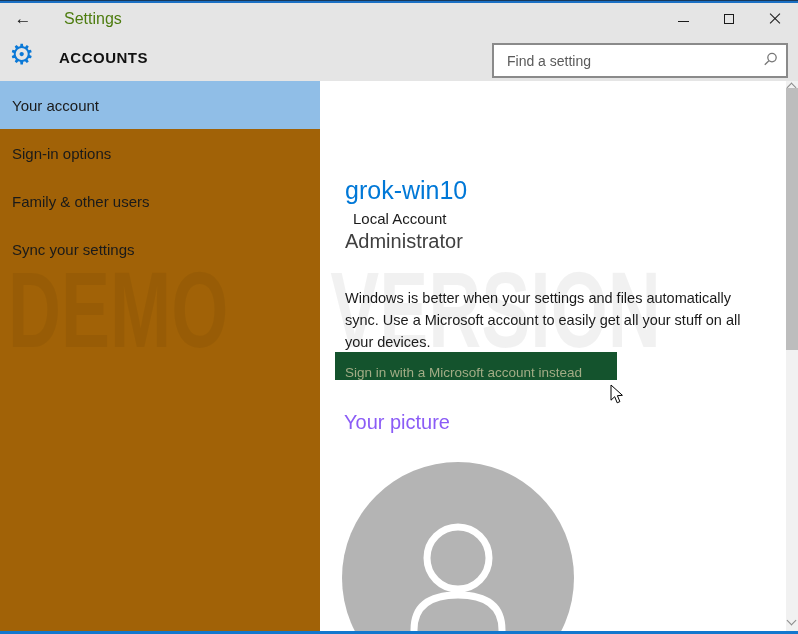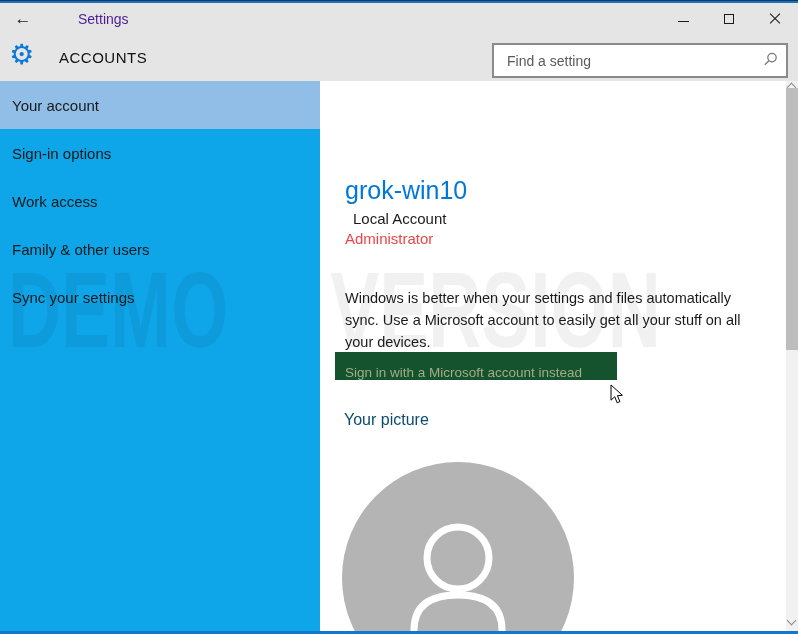--- a/index.html
+++ b/index.html
@@ -10,58 +10,58 @@
   }
   .top-border{position:absolute;left:0;top:0;width:798px;height:3px;
     background:linear-gradient(#17395c 0 1px,#1b70c4 1px 100%);z-index:12;}
   .bottom-border{position:absolute;left:0;bottom:0;width:798px;height:3px;
     background:#1377ce;z-index:12;}
   
   .chrome{position:absolute;left:0;top:0;width:798px;height:81px;background:#e5e5e5;z-index:6;}
   .titlebar{position:absolute;left:0;top:3px;width:798px;height:31px;display:flex;align-items:center;}
   .back-btn{width:46px;height:31px;display:flex;align-items:center;justify-content:center;
     font-size:17px;color:#1a1a1a;cursor:default;}
-  .win-title{font-size:14px;color:#4c1d95;margin-left:32px;}
+  .win-title{font-size:16px;color:#4d7c0f;margin-left:18px;}
   .win-controls{position:absolute;right:0;top:0;height:31px;display:flex;}
   .win-btn{width:46px;height:31px;display:flex;align-items:center;justify-content:center;}
   .glyph-min{width:11px;height:0;border-top:1px solid #1a1a1a;margin-top:6px;}
   .glyph-max{width:10px;height:10px;border:1px solid #1a1a1a;}
   .glyph-close{position:relative;width:12px;height:12px;}
   .glyph-close::before,.glyph-close::after{content:"";position:absolute;left:-1px;top:5px;
     width:14px;height:0;border-top:1px solid #1a1a1a;}
   .glyph-close::before{transform:rotate(45deg);}
   .glyph-close::after{transform:rotate(-45deg);}
   .app-header{position:absolute;left:0;top:38px;width:798px;height:43px;}
   .gear{position:absolute;left:9px;top:0px;font-size:28px;line-height:34px;color:#0b79d7;}
-  .page-title{position:absolute;left:59px;top:11px;font-size:15px;font-weight:normal;
+  .page-title{position:absolute;left:59px;top:11px;font-size:15px;font-weight:bold;
     letter-spacing:.5px;color:#111;}
   .search-box{position:absolute;left:492px;top:5px;width:296px;height:35px;
     border:2px solid #8a8a8a;background:#fff;}
   .search-box input{position:absolute;left:0;top:0;width:100%;height:100%;border:none;
     outline:none;padding:0 30px 0 13px;font-size:14px;color:#333;background:transparent;}
   .search-box input::placeholder{color:#5a5a5a;opacity:1;}
   .search-icon{position:absolute;right:8px;top:7px;}
   
-  .sidebar{position:absolute;left:0;top:81px;width:320px;height:553px;background:#0ea5e9;}
+  .sidebar{position:absolute;left:0;top:81px;width:320px;height:553px;background:#a16207;}
   .nav-item{position:relative;height:48px;display:flex;align-items:center;padding-left:12px;
     font-size:15px;color:#1a1a1a;cursor:default;}
   .nav-item.selected{background:#90bee7;}
   .nav-item span{position:relative;z-index:2;}
   
   .main{position:absolute;left:320px;top:76px;width:466px;height:575px;background:#fff;}
   .account-name{position:absolute;left:25px;top:100px;font-size:25px;color:#0078d7;z-index:2;}
   .account-type{position:absolute;left:25px;top:134px;font-size:15px;color:#1a1a1a;z-index:2;margin-left:8px;}
-  .account-role{position:absolute;left:25px;top:154px;font-size:15px;color:#ef4444;z-index:2;text-align:right;}
+  .account-role{position:absolute;left:25px;top:154px;font-size:20px;color:#404040;z-index:2;text-align:right;}
   .sync-para{position:absolute;left:25px;top:211px;font-size:14.5px;line-height:22px;
     color:#1a1a1a;white-space:nowrap;z-index:2;}
   .ms-link{position:absolute;left:15px;top:276px;width:282px;height:28px;background:#14532d;
     z-index:3;display:flex;align-items:flex-end;padding-left:10px;font-size:13.5px;
     color:#a2ac85;white-space:nowrap;cursor:pointer;}
-  .picture-heading{position:absolute;left:24px;top:335px;font-size:16px;font-weight:400;
-    color:#0c4a6e;z-index:2;}
+  .picture-heading{position:absolute;left:24px;top:335px;font-size:20px;font-weight:400;
+    color:#8b5cf6;z-index:2;}
   .avatar{position:absolute;left:22px;top:386px;width:232px;height:232px;z-index:1;}
   
   .scrollbar{position:absolute;right:0;top:81px;width:12px;height:553px;background:#f1f1f1;z-index:8;}
   .sb-thumb{position:absolute;left:0;top:7px;width:12px;height:262px;background:#bdbdbd;}
   .chev{width:7px;height:7px;border-right:1.5px solid #8a8a8a;border-bottom:1.5px solid #8a8a8a;
     position:absolute;left:2px;}
   .chev.up{top:3px;transform:rotate(-135deg);}
   .chev.down{bottom:10px;transform:rotate(45deg);}
   
   .watermark{position:absolute;left:8px;top:256px;font-size:108px;font-weight:bold;
@@ -109,23 +109,20 @@
   </div>
 
   <div class="sidebar">
     <div class="nav-item selected">
       <span>Your account</span>
     </div>
     <div class="nav-item">
       <span>Sign-in options</span>
     </div>
     <div class="nav-item">
-      <span>Work access</span>
-    </div>
-    <div class="nav-item">
       <span>Family &amp; other users</span>
     </div>
     <div class="nav-item">
       <span>Sync your settings</span>
     </div>
   </div>
 
   <div class="main">
     <div class="account-name">grok-win10</div>
     <div class="account-type">Local Account</div>

